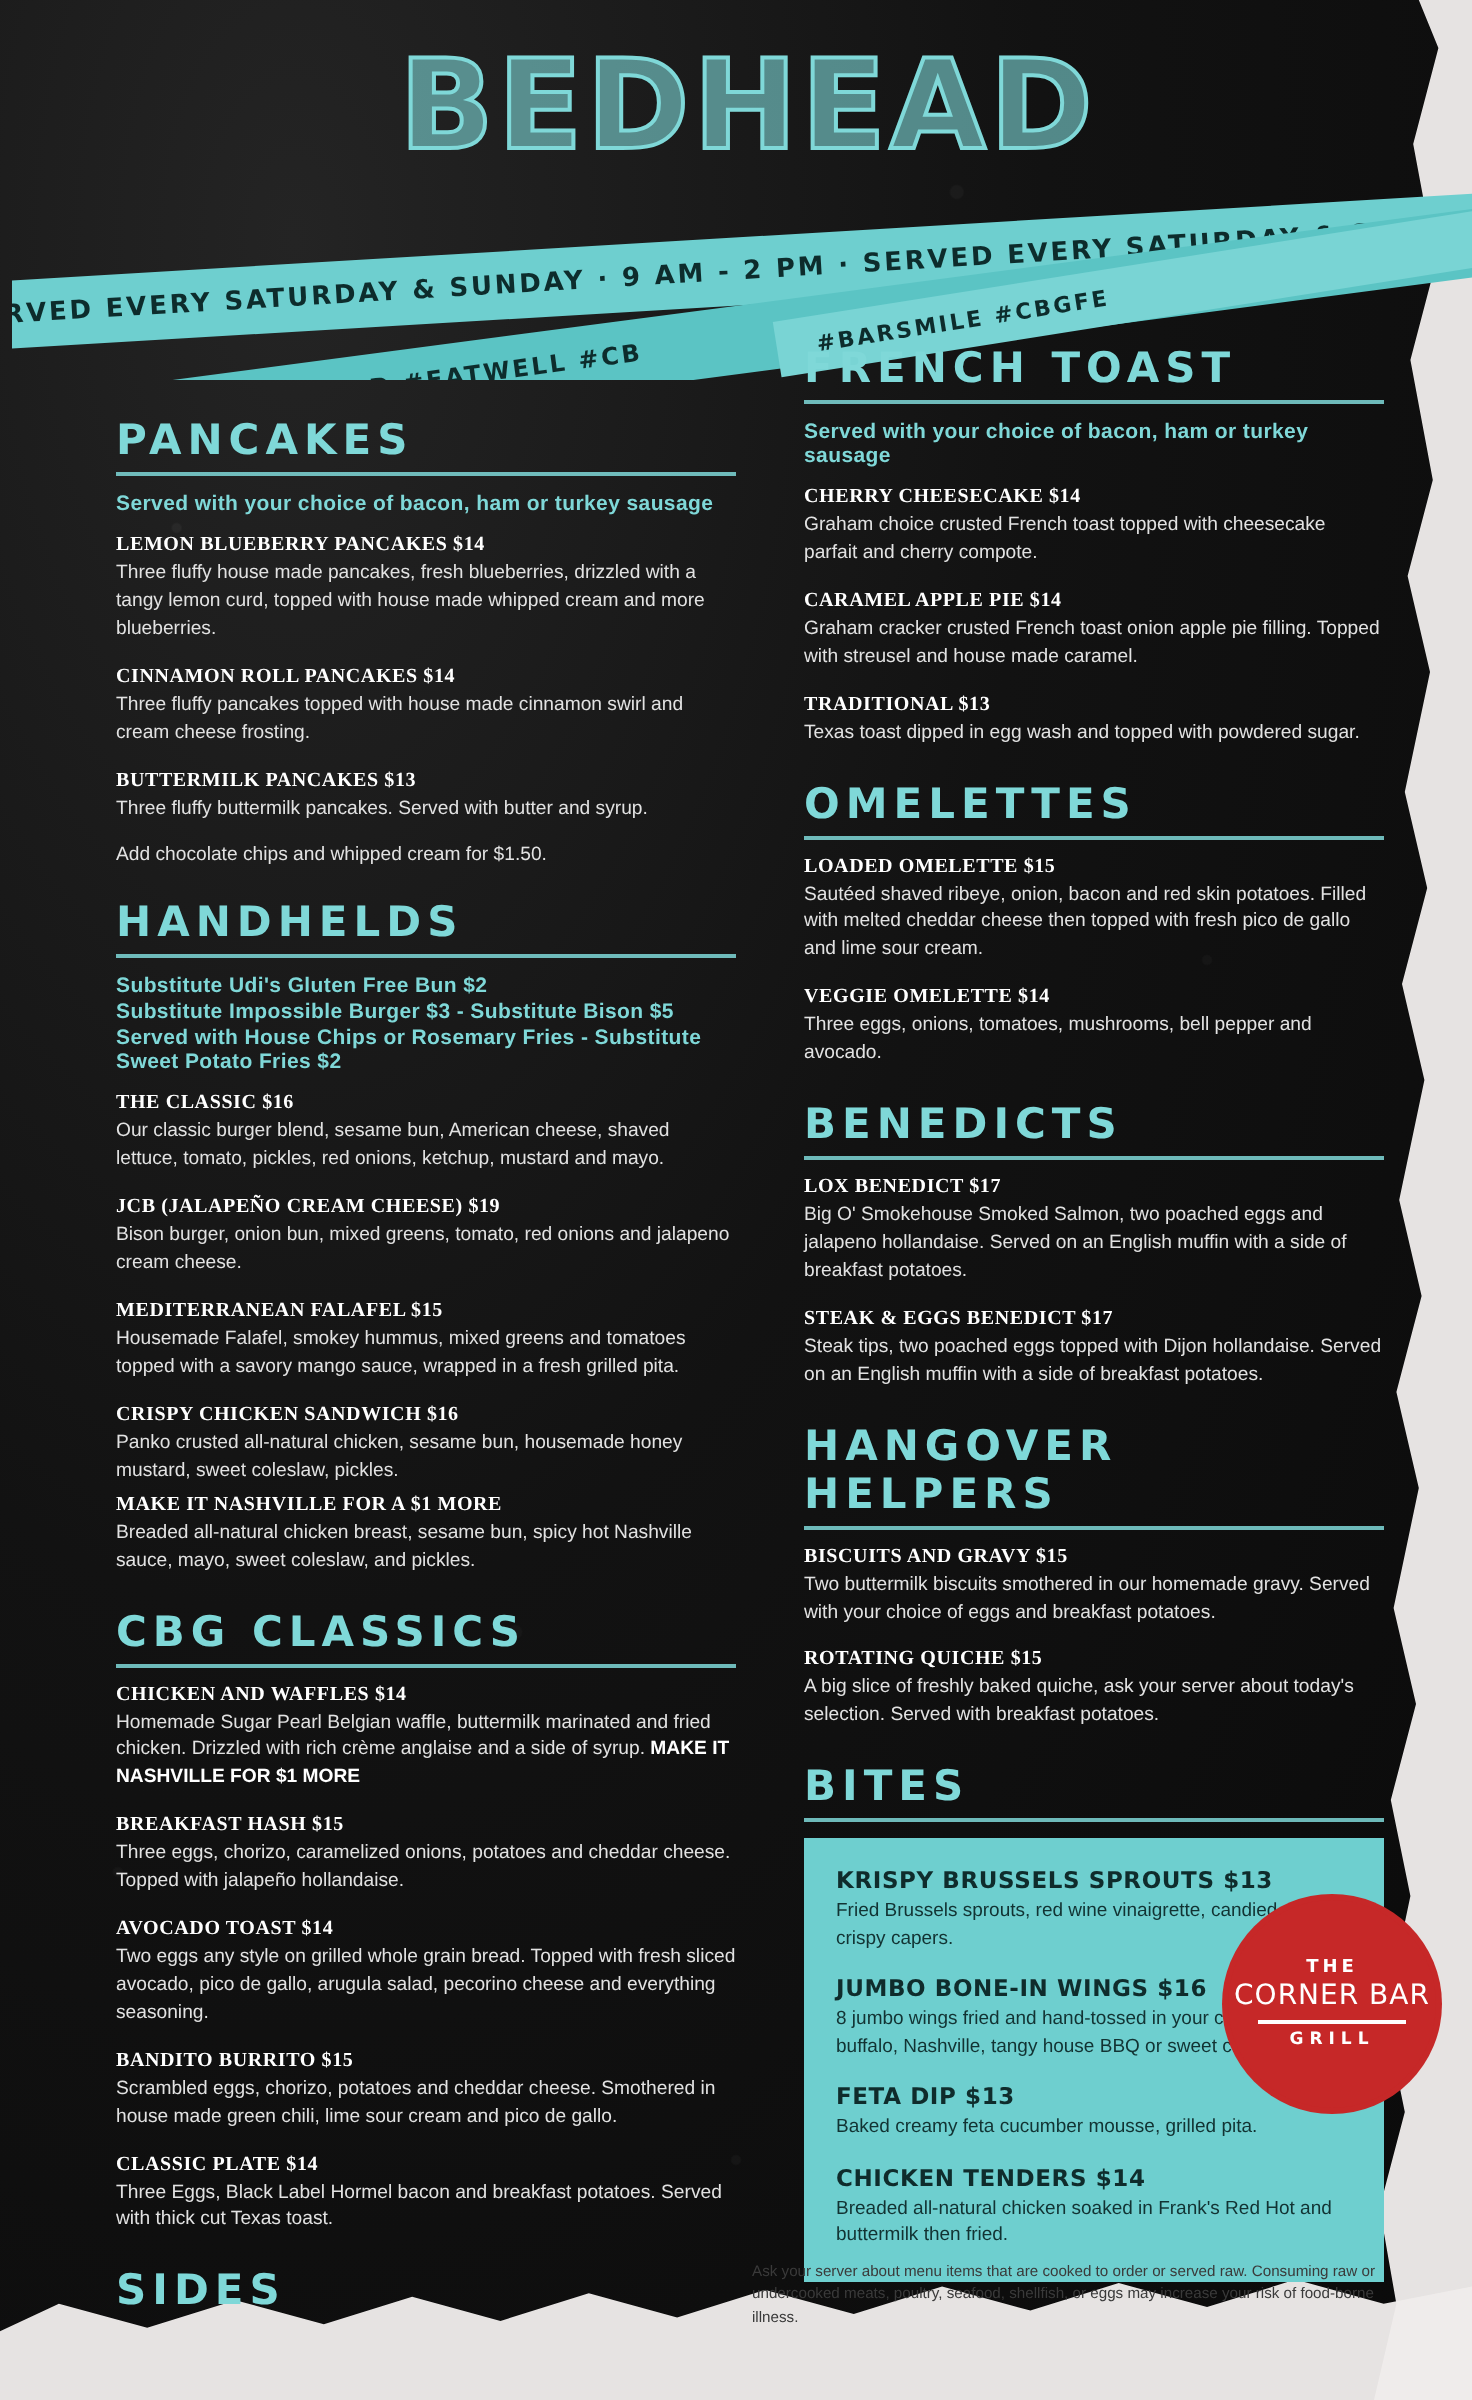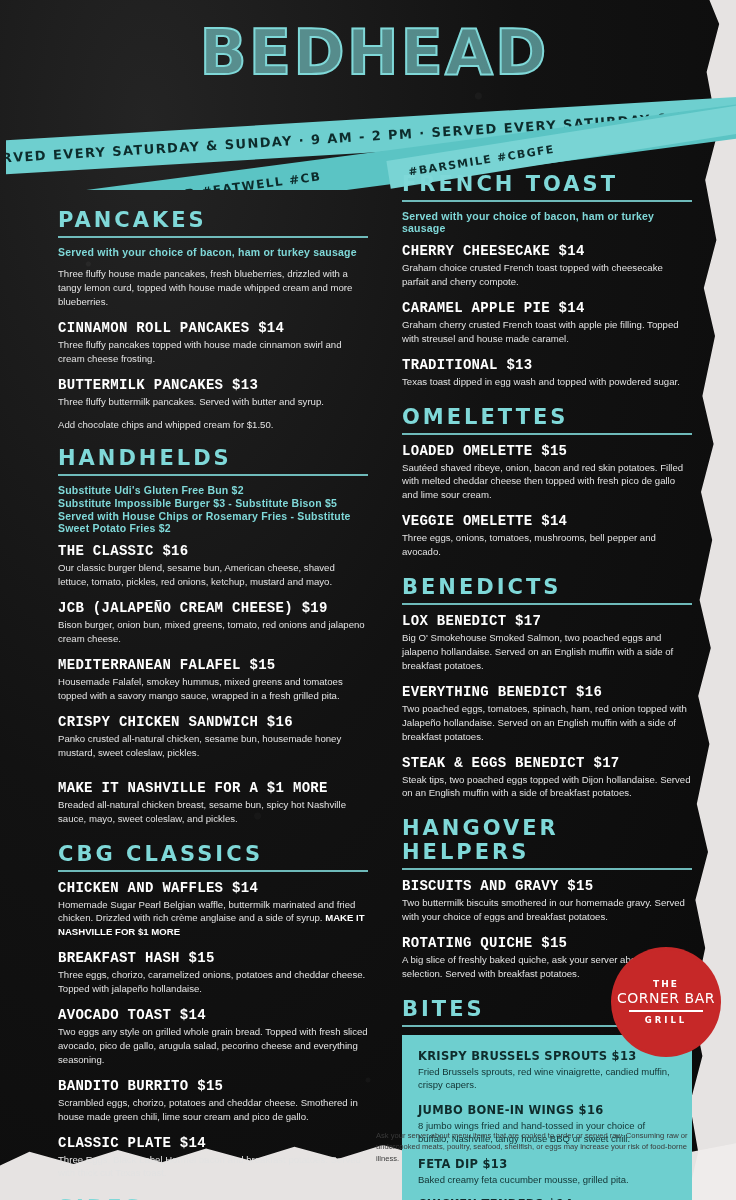--- a/index.html
+++ b/index.html
@@ -134,23 +134,23 @@
   .section { margin-bottom: 16px; }
   .sub-note {
     color: #7fd8d8;
     font-size: 10.5px;
     font-weight: bold;
     margin-bottom: 9px;
     letter-spacing: .2px;
   }
   .item { margin-bottom: 11px; }
   .item-name {
-    font-family: Liberation Mono, monospace;
-    font-weight: bold;
-    font-size: 14px;
+    font-family: Liberation Serif, serif;
+    font-weight: bold;
+    font-size: 10px;
     letter-spacing: .3px;
     color: #ffffff;
     margin-bottom: 2px;
   }
   .item-desc {
     font-size: 9.6px;
     line-height: 1.45;
     color: #e2e2e2;
   }
   .item-desc .hl {
@@ -230,20 +230,21 @@
   </div>
 
   <div class="col-left">
 
     <div class="section">
       <div class="section-title">PANCAKES</div>
       <div class="section-rule"></div>
       <div class="sub-note">Served with your choice of bacon, ham or turkey sausage</div>
 
       <div class="item">
+        <div class="item-name">LEMON BLUEBERRY PANCAKES $14</div>
         <div class="item-desc">Three fluffy house made pancakes, fresh blueberries, drizzled with a tangy lemon curd, topped with house made whipped cream and more blueberries.</div>
       </div>
       <div class="item">
         <div class="item-name">CINNAMON ROLL PANCAKES $14</div>
         <div class="item-desc">Three fluffy pancakes topped with house made cinnamon swirl and cream cheese frosting.</div>
       </div>
       <div class="item">
         <div class="item-name">BUTTERMILK PANCAKES $13</div>
         <div class="item-desc">Three fluffy buttermilk pancakes. Served with butter and syrup.</div>
       </div>
@@ -265,21 +266,21 @@
         <div class="item-name">JCB (JALAPEÑO  CREAM CHEESE) $19</div>
         <div class="item-desc">Bison burger, onion bun, mixed greens, tomato, red onions and jalapeno cream cheese.</div>
       </div>
       <div class="item">
         <div class="item-name">MEDITERRANEAN FALAFEL $15</div>
         <div class="item-desc">Housemade Falafel, smokey hummus, mixed greens and tomatoes topped with a savory mango sauce, wrapped in a fresh grilled pita.</div>
       </div>
       <div class="item">
         <div class="item-name">CRISPY CHICKEN SANDWICH $16</div>
         <div class="item-desc">Panko crusted all-natural chicken, sesame bun, housemade honey mustard, sweet coleslaw, pickles.</div>
-        <div class="item-name" style="margin-top:20px">MAKE IT NASHVILLE FOR A $1 MORE</div>
+        <div class="item-name" style="margin-top:4px">MAKE IT NASHVILLE FOR A $1 MORE</div>
         <div class="item-desc">Breaded all-natural chicken breast, sesame bun, spicy hot Nashville sauce, mayo, sweet coleslaw, and pickles.</div>
       </div>
     </div>
 
     <div class="section">
       <div class="section-title">CBG CLASSICS</div>
       <div class="section-rule"></div>
 
       <div class="item">
         <div class="item-name">CHICKEN AND WAFFLES $14</div>
@@ -318,21 +319,21 @@
       <div class="section-title">FRENCH TOAST</div>
       <div class="section-rule"></div>
       <div class="sub-note">Served with your choice of bacon, ham or turkey sausage</div>
 
       <div class="item">
         <div class="item-name">CHERRY CHEESECAKE $14</div>
         <div class="item-desc">Graham choice crusted French toast topped with cheesecake parfait and cherry compote.</div>
       </div>
       <div class="item">
         <div class="item-name">CARAMEL APPLE PIE $14</div>
-        <div class="item-desc">Graham cherry crusted French toast with apple pie filling. Topped with streusel and house made caramel.</div>
+        <div class="item-desc">Graham cracker crusted French toast onion apple pie filling. Topped with streusel and house made caramel.</div>
       </div>
       <div class="item">
         <div class="item-name">TRADITIONAL $13</div>
         <div class="item-desc">Texas toast dipped in egg wash and topped with powdered sugar.</div>
       </div>
     </div>
 
     <div class="section">
       <div class="section-title">OMELETTES</div>
       <div class="section-rule"></div>
@@ -345,24 +346,20 @@
         <div class="item-desc">Three eggs, onions, tomatoes, mushrooms, bell pepper and avocado.</div>
       </div>
     </div>
 
     <div class="section">
       <div class="section-title">BENEDICTS</div>
       <div class="section-rule"></div>
       <div class="item">
         <div class="item-name">LOX BENEDICT $17</div>
         <div class="item-desc">Big O' Smokehouse Smoked Salmon, two poached eggs and jalapeno hollandaise. Served on an English muffin with a side of breakfast potatoes.</div>
-      </div>
-      <div class="item">
-        <div class="item-name">EVERYTHING BENEDICT $16</div>
-        <div class="item-desc">Two poached eggs, tomatoes, spinach, ham, red onion topped with Jalapeño hollandaise. Served on an English muffin with a side of breakfast potatoes.</div>
       </div>
       <div class="item">
         <div class="item-name">STEAK &amp; EGGS BENEDICT $17</div>
         <div class="item-desc">Steak tips, two poached eggs topped with Dijon hollandaise.  Served on an English muffin with a side of breakfast potatoes.</div>
       </div>
     </div>
 
     <div class="section">
       <div class="section-title">HANGOVER HELPERS</div>
       <div class="section-rule"></div>

